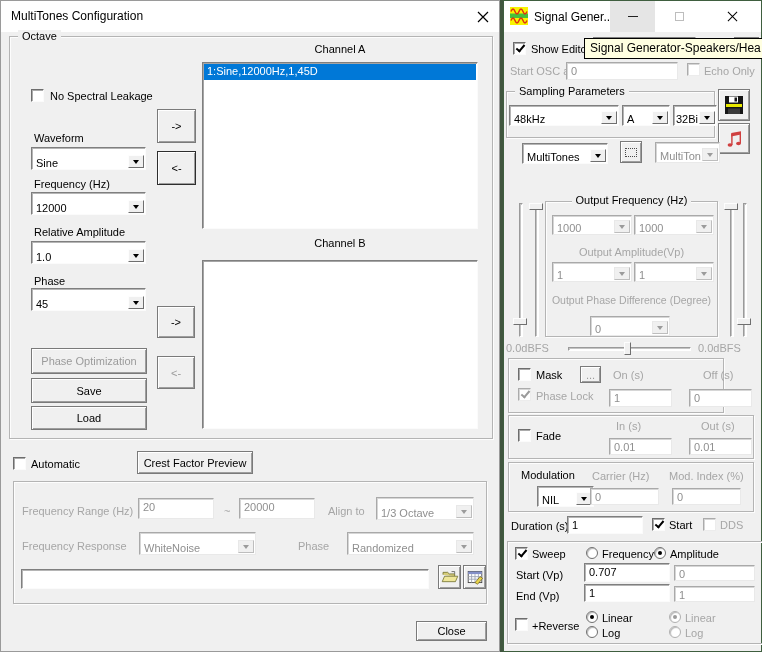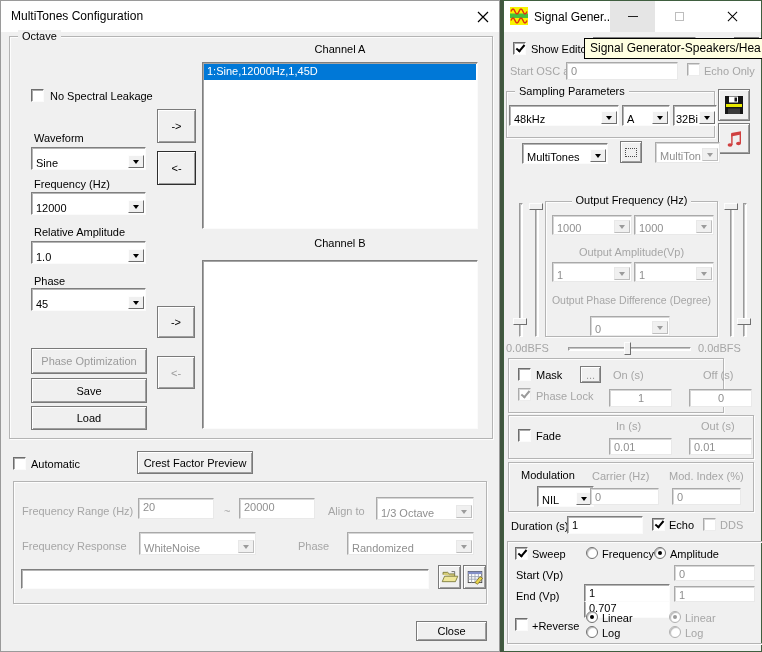--- a/index.html
+++ b/index.html
@@ -290,21 +290,21 @@
       <div class="cv">0</div>
       <div class="ca"></div>
     </div>
   </div>
 
   <div class="lbl g" style="left:2px;top:341px;">0.0dBFS</div>
   <div class="htrack" style="left:64px;top:346px;width:123px;"></div>
   <div class="hthumb" style="left:120px;top:341px;"></div>
   <div class="lbl g" style="left:194px;top:341px;">0.0dBFS</div>
 
-  <div class="grp" style="left:4px;top:357px;width:216px;height:55px;text-align:center;">
+  <div class="grp" style="left:4px;top:357px;width:216px;height:55px;">
     <span class="cb" style="left:9px;top:9px;"></span>
     <div class="lbl" style="left:27px;top:10px;">Mask</div>
     <div class="btn dis" style="left:71px;top:7px;width:21px;height:17px;">...</div>
     <div class="lbl g" style="left:104px;top:10px;">On (s)</div>
     <div class="lbl g" style="left:194px;top:10px;">Off (s)</div>
     <span class="cb ck dg" style="left:9px;top:29px;"></span>
     <div class="lbl g" style="left:27px;top:31px;">Phase Lock</div>
     <div class="fld dg" style="left:100px;top:30px;width:63px;height:18px;">1</div>
     <div class="fld dg" style="left:180px;top:30px;width:63px;height:18px;">0</div>
   </div>
@@ -326,34 +326,34 @@
       <div class="cv">NIL</div>
       <div class="ca"></div>
     </div>
     <div class="fld dg" style="left:81px;top:25px;width:69px;height:17px;">0</div>
     <div class="fld dg" style="left:163px;top:25px;width:69px;height:17px;">0</div>
   </div>
 
   <div class="lbl" style="left:7px;top:519px;">Duration (s)</div>
   <div class="fld" style="left:63px;top:515px;width:76px;height:18px;">1</div>
   <span class="cb ck" style="left:148px;top:517px;"></span>
-  <div class="lbl" style="left:165px;top:518px;">Echo</div>
+  <div class="lbl" style="left:165px;top:518px;">Start</div>
   <span class="cb dg" style="left:199px;top:517px;"></span>
   <div class="lbl g" style="left:216px;top:518px;">DDS</div>
 
   <div class="grp" style="left:3px;top:540px;width:258px;height:103px;">
     <span class="cb ck" style="left:7px;top:5px;"></span>
     <div class="lbl" style="left:24px;top:6px;">Sweep</div>
     <span class="rd" style="left:78px;top:5px;"></span>
     <div class="lbl" style="left:94px;top:6px;">Frequency</div>
     <span class="rd sel" style="left:146px;top:5px;"></span>
     <div class="lbl" style="left:162px;top:6px;">Amplitude</div>
 
     <div class="lbl" style="left:8px;top:27px;">Start (Vp)</div>
-    <div class="fld" style="left:76px;top:21px;width:86px;height:19px;margin-top:36px;">0.707</div>
+    <div class="fld" style="left:76px;top:21px;width:86px;height:19px;">0.707</div>
     <div class="fld dg" style="left:166px;top:23px;width:81px;height:16px;">0</div>
     <div class="lbl" style="left:8px;top:48px;">End (Vp)</div>
     <div class="fld" style="left:76px;top:42px;width:86px;height:18px;">1</div>
     <div class="fld dg" style="left:166px;top:44px;width:81px;height:16px;">1</div>
 
     <span class="cb" style="left:7px;top:76px;"></span>
     <div class="lbl" style="left:24px;top:78px;">+Reverse</div>
     <span class="rd sel" style="left:78px;top:69px;"></span>
     <div class="lbl" style="left:94px;top:70px;">Linear</div>
     <span class="rd" style="left:78px;top:84px;"></span>

